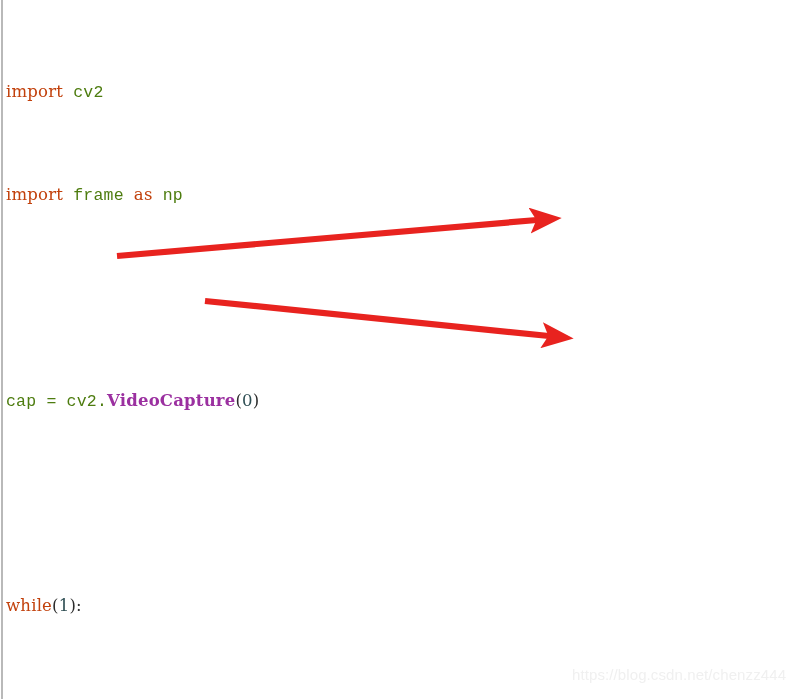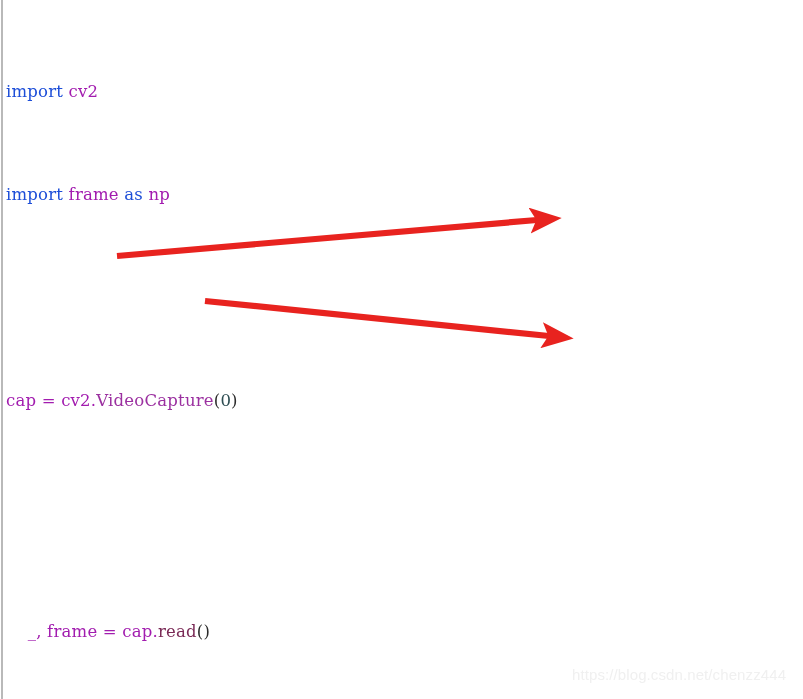--- a/index.html
+++ b/index.html
@@ -41,25 +41,25 @@
     line-height: 25.7px;
     letter-spacing: 0.2px;
     white-space: pre;
     color: #2b2b2b;
   }
   .ln {
     height: 25.7px;
     white-space: pre;
   }
   
-  .tok-kw      { color: #1d4ed8; }
+  .tok-kw      { color: #c2410c; }
   .tok-num     { color: #2d4d52; }
-  .tok-fn      { color: #9b30a0; }
+  .tok-fn      { color: #9b30a0; font-weight: bold; }
   .tok-fn2     { color: #7a2a56; }
-  .tok-plain   { color: #a21caf; }
+  .tok-plain   { color: #4d7c0f; font-family: Liberation Mono, monospace; }
   .tok-paren   { color: #2b2b2b; }
 
   
   #annotations {
     position: absolute;
     left: 0; top: 0;
     width: 803px;
     height: 699px;
     pointer-events: none;
   }
@@ -87,20 +87,21 @@
     <div class="ln"><span class="tok-kw">import</span><span class="tok-plain"> cv2</span></div>
 
     <div class="ln"><span class="tok-kw">import</span><span class="tok-plain"> frame </span><span class="tok-kw">as</span><span class="tok-plain"> np</span></div>
 
     <div class="ln">&nbsp;</div>
 
     <div class="ln"><span class="tok-plain">cap = cv2.</span><span class="tok-fn">VideoCapture</span><span class="tok-paren">(</span><span class="tok-num">0</span><span class="tok-paren">)</span></div>
 
     <div class="ln">&nbsp;</div>
 
+    <div class="ln"><span class="tok-kw">while</span><span class="tok-paren">(</span><span class="tok-num">1</span><span class="tok-paren">):</span></div>
 
     <div class="ln"><span class="tok-plain">    _, frame = cap.</span><span class="tok-fn2">read</span><span class="tok-paren">()</span></div>
 
     
 
     
 
     
 
     

